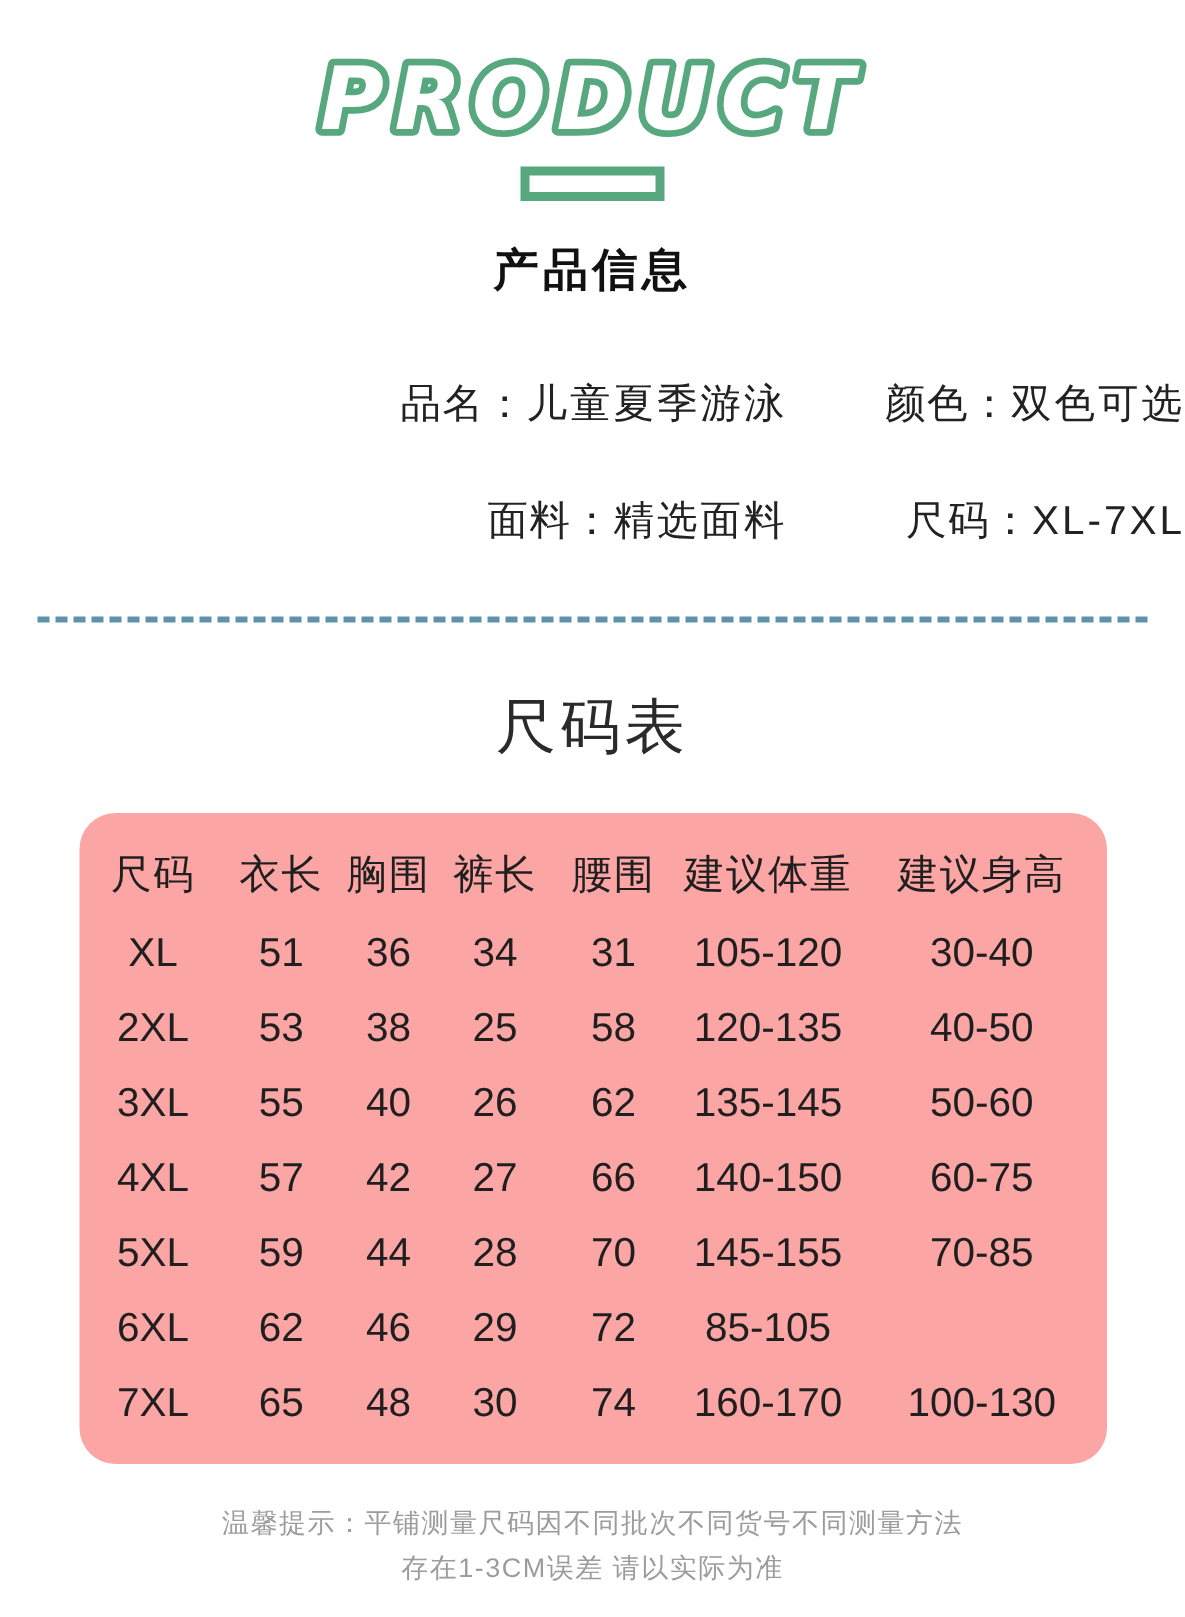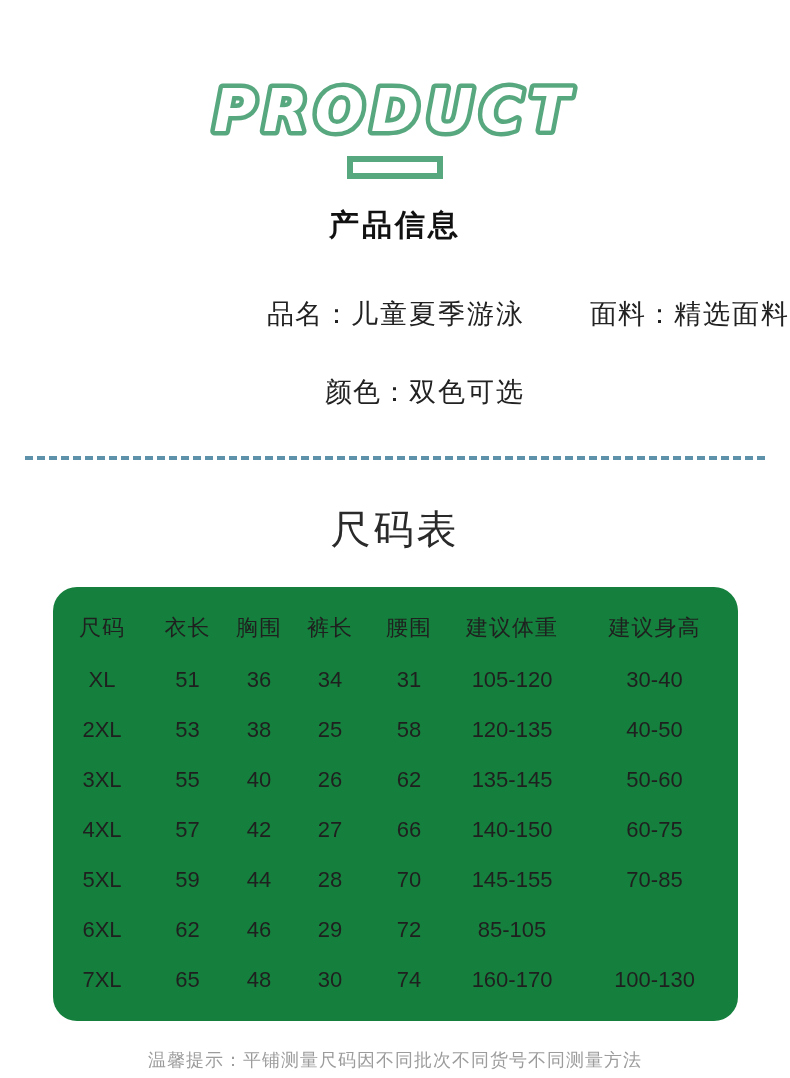--- a/index.html
+++ b/index.html
@@ -6,21 +6,21 @@
   html, body { margin: 0; padding: 0; }
   body {
     width: 790px; height: 1078px;
     background: #ffffff;
     font-family: "Liberation Sans", "DejaVu Sans", sans-serif;
     color: #1d1d1d;
   }
   .page { position: relative; width: 790px; height: 1078px; overflow: hidden; }
 
   
-  .logo-wrap { padding-top: 73px; text-align: center; }
+  .logo-wrap { padding-top: 28px; text-align: center; }
   .logo-svg { display: block; margin: 0 auto; }
   .logo-bar {
     width: 96px; height: 23px;
     border: 6px solid #58A87F;
     background: #ffffff;
     margin: 5px auto 0 auto;
   }
 
   
   .page-title {
@@ -59,24 +59,24 @@
     margin: 42px 0 0 0;
     text-align: center;
     font-size: 40px;
     font-weight: normal;
     letter-spacing: 3px;
     color: #2a2a2a;
   }
   .size-table {
     margin: 30px auto 0 auto;
     width: 685px;
-    background: #15803d;
+    background: #fca5a5;
     border-radius: 24px;
     padding: 14px 0 16px 0;
-    font-size: 22px;
+    font-size: 27px;
     color: #1f1f1f;
   }
   .trow {
     display: grid;
     grid-template-columns: 99px 72px 71px 71px 87px 119px 166px;
     align-items: center;
     height: 50px;
   }
   .trow.thead { height: 54px; font-weight: normal; letter-spacing: 1px; }
   .tcell { text-align: center; white-space: nowrap; }
@@ -104,24 +104,27 @@
     <div class="logo-bar"></div>
   </header>
 
   <h1 class="page-title">产品信息</h1>
 
   <section class="info-grid">
     <div class="info-item">
       <span class="info-label">品名：</span><span class="info-value">儿童夏季游泳</span>
     </div>
     <div class="info-item">
+      <span class="info-label">颜色：</span><span class="info-value">双色可选</span>
+    </div>
+    <div class="info-item">
       <span class="info-label">面料：</span><span class="info-value">精选面料</span>
     </div>
     <div class="info-item">
-      <span class="info-label">颜色：</span><span class="info-value">双色可选</span>
+      <span class="info-label">尺码：</span><span class="info-value">XL-7XL</span>
     </div>
   </section>
 
   <hr class="divider">
 
   <h2 class="section-title">尺码表</h2>
 
   <div class="size-table">
     <div class="trow thead">
         <div class="tcell">尺码</div>

